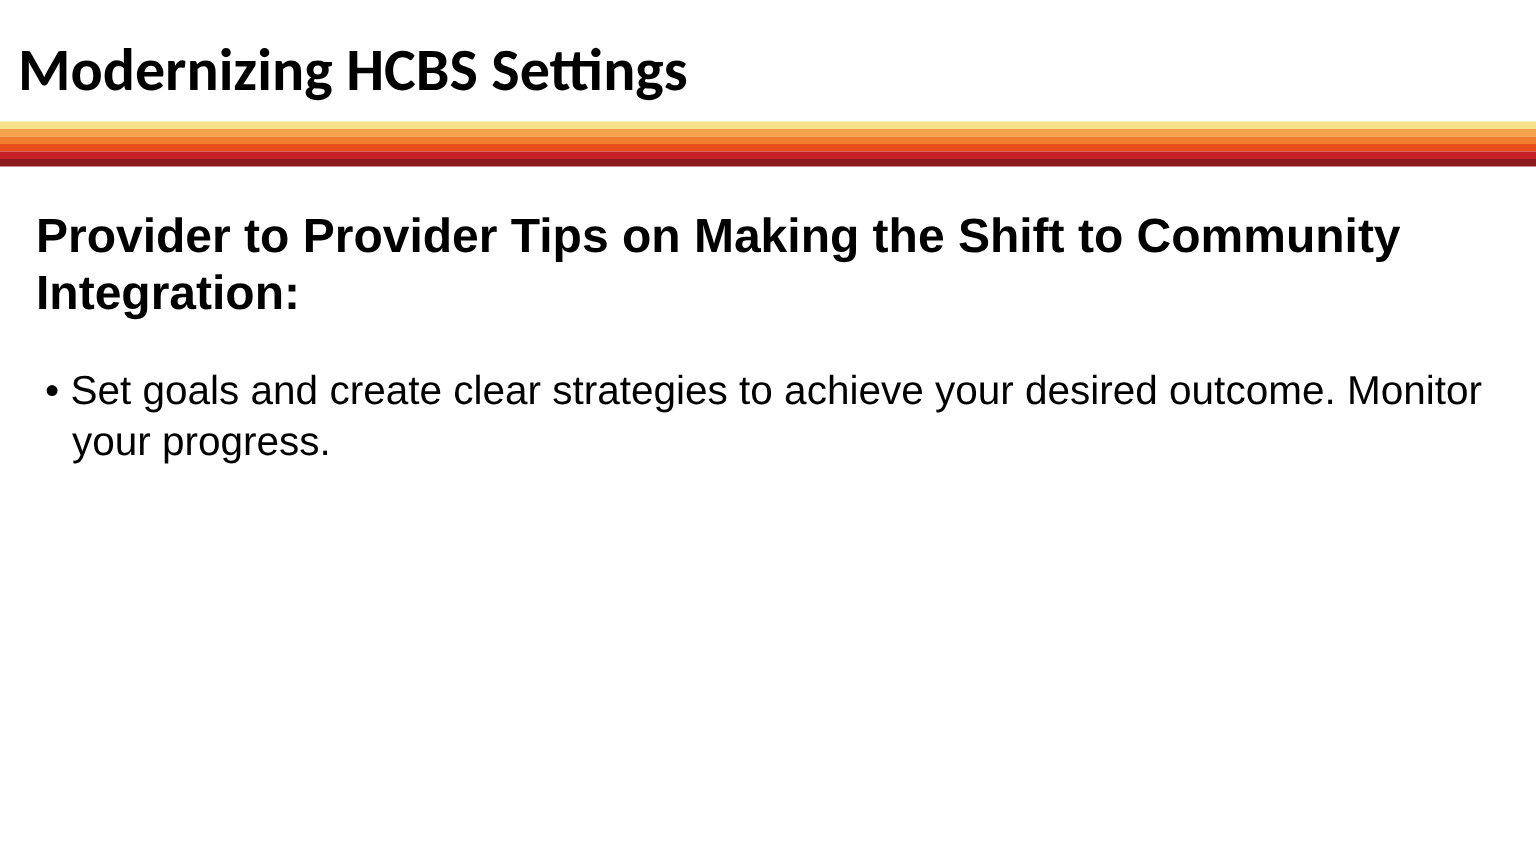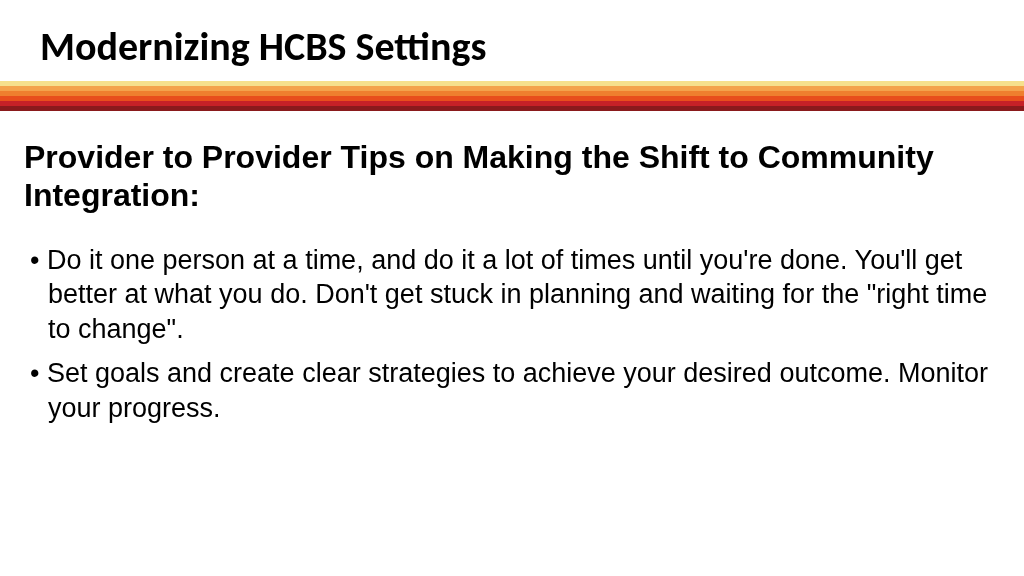--- a/index.html
+++ b/index.html
@@ -2,21 +2,21 @@
 <html><head>
 <meta charset="utf-8">
 <style>
   * { margin: 0; padding: 0; box-sizing: border-box; }
   html, body { width: 1024px; height: 576px; background: #fff; font-family: Arial, Helvetica, sans-serif; color: #000; }
   .slide { width: 1024px; height: 576px; position: relative; }
   .title {
     font-family: "Calibri", "Segoe UI", Arial, sans-serif;
     font-weight: 700;
     font-size: 40px;
-    padding: 22px 24px 10px 40px;
+    padding: 22px 24px 10px 12px;
   }
   .bar { width: 100%; }
   .bar div { height: 5px; }
   .subtitle {
     font-weight: 700;
     font-size: 32px;
     padding: 28px 36px 20px 24px;
     line-height: 1.18;
   }
   ul.bullets {
@@ -46,17 +46,16 @@
     <div style="background:#f4a24b"></div>
     <div style="background:#ef7f2e"></div>
     <div style="background:#e84e1c"></div>
     <div style="background:#c62127"></div>
     <div style="background:#8a1a1c"></div>
   </div>
 
   <h2 class="subtitle">Provider to Provider Tips on Making the Shift to Community Integration:</h2>
 
   <ul class="bullets">
-    <li>Do it one person at a time, and do it a lot of times until you're done.  You'll get better at what you do.  Don't get stuck in planning and waiting for the "right time to change".</li>
     <li>Set goals and create clear strategies to achieve your desired outcome.  Monitor your progress.</li>
   </ul>
 
 </div>
 
 </body></html>

